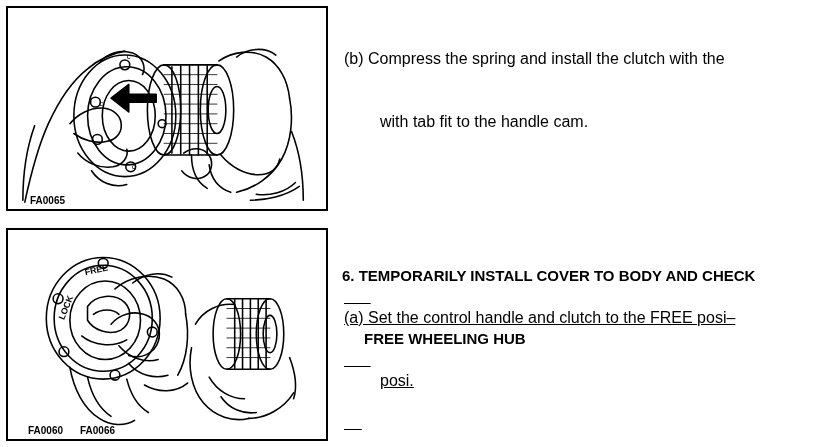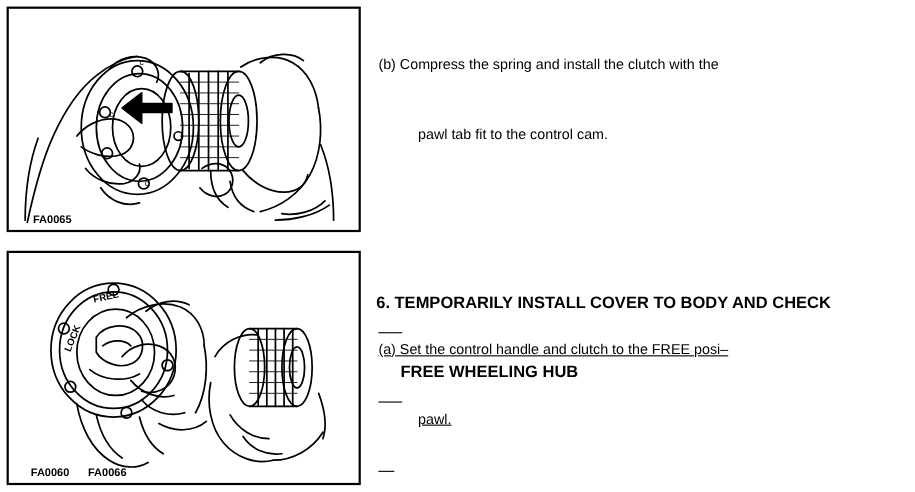--- a/index.html
+++ b/index.html
@@ -66,21 +66,21 @@
   
   .text-col {
     position: absolute;
     left: 340px;
     top: 0px;
     width: 492px;
     height: 447px;
   }
   .para {
     position: absolute;
-    font-size: 13px;
+    font-size: 16px;
     line-height: 21px;
     color: #000000;
     white-space: pre-wrap;
   }
   .hang {
     display: block;
     text-indent: 0;
   }
   .hang-2 {
     display: block;
@@ -219,27 +219,27 @@
       </g>
     </svg>
     <div class="fig-caption" id="fig-code-1">FA0060</div>
     <div class="fig-caption" id="fig-code-2">FA0066</div>
   </div>
 
   <div class="text-col">
 
     <div class="para" id="para-b">
       <span class="hang">(b) Compress the spring and install the clutch with the</span>
-      <span class="hang-2">pawl tab fit to the control cam.</span>
+      <span class="hang-2">with tab fit to the handle cam.</span>
     </div>
 
     <div class="para" id="heading-6">
       <span class="hang">6. TEMPORARILY INSTALL COVER TO BODY AND CHECK</span>
       <span class="hang-2">FREE WHEELING HUB</span>
     </div>
 
     <div class="para" id="para-a">
       <span class="hang">(a) Set the control handle and clutch to the FREE posi–</span>
-      <span class="hang-2">pawl.</span>
+      <span class="hang-2">posi.</span>
     </div>
 
   </div>
 </div>
 
 </body></html>

